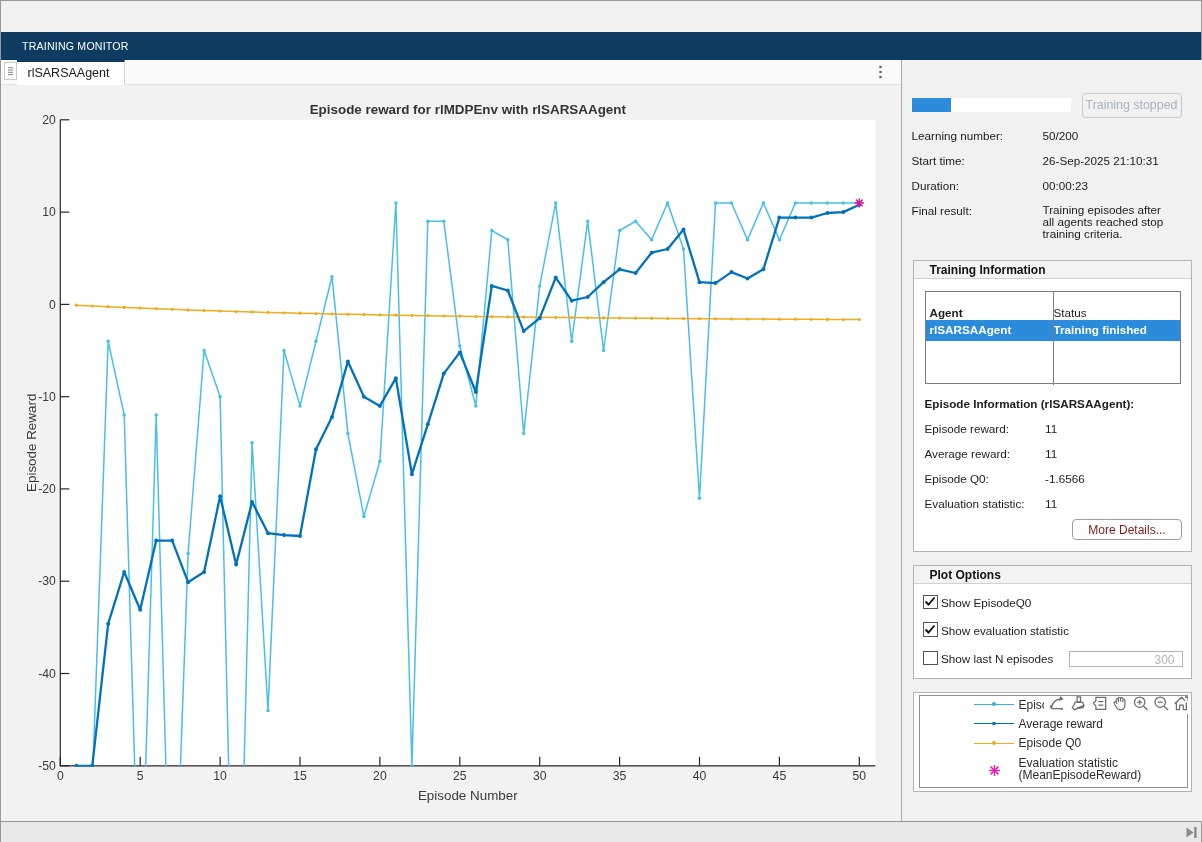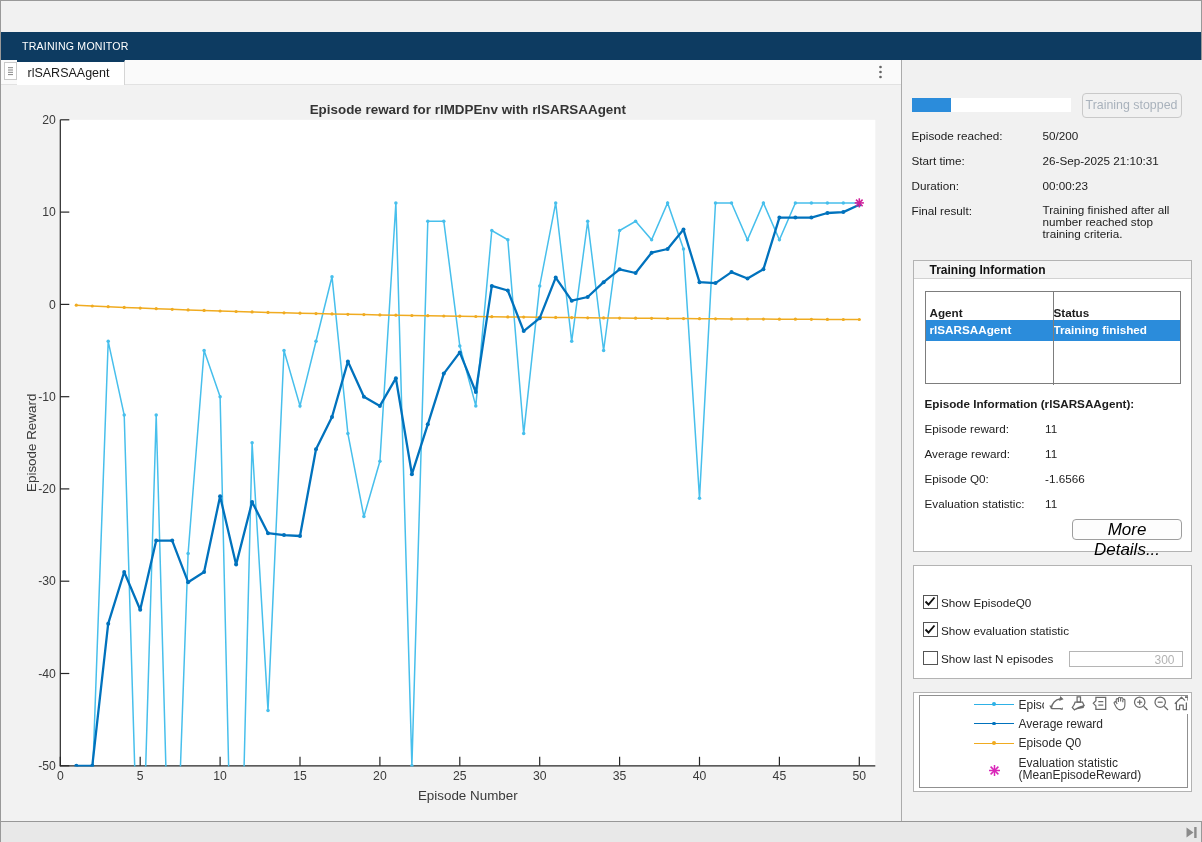--- a/index.html
+++ b/index.html
@@ -31,21 +31,21 @@
 .lbl { position:absolute; font-size:11.7px; color:#1c1c1c; }
 .box { position:absolute; left:10.5px; width:279px; background:#fff; border:1px solid #b3b3b3; }
 .boxhead { position:absolute; left:0; top:0; width:100%; height:18px; background:#f3f3f3; border-bottom:1px solid #d2d2d2; }
 .boxhead b { position:absolute; left:16px; top:2px; font-size:12px; color:#111; }
 
 #agtbl { position:absolute; left:11px; top:30.5px; width:256.5px; height:92.5px; border:1px solid #7d7d7d; background:#fff; }
 #agtbl .hdr { position:absolute; left:0; top:8px; width:100%; height:27.5px; border-bottom:1px solid #7d7d7d; }
 #agtbl .blue { position:absolute; left:0; top:27.5px; width:100%; height:21.5px; background:#2b8cdb; color:#fff; }
 #agtbl .col2 { position:absolute; left:128px; }
 #colsep { position:absolute; left:127.5px; top:0; width:1px; height:92.5px; background:#7d7d7d; }
-.btn { position:absolute; border:1px solid #9e9e9e; border-radius:4px; background:#fdfdfd; color:#000000; font-size:17px; text-align:center;font-style:italic; }
+.btn { position:absolute; border:1px solid #9e9e9e; border-radius:4px; background:#fdfdfd; color:#7f1d1d; font-size:12px; text-align:center; }
 
 .cb { position:absolute; left:9.5px; width:14.5px; height:14.5px; background:#fff; border:1.4px solid #555; }
 .cb svg { position:absolute; left:0.2px; top:0.6px; }
 
 #legend { position:absolute; left:5px; top:2.8px; width:269px; height:92.5px; border:1px solid #909090; background:#fff; }
 .lgline { position:absolute; width:40px; height:0; border-top-style:solid; border-top-width:1.6px; left:54.8px; }
 .lgdot { position:absolute; left:18.2px; top:-2.6px; width:3.8px; height:3.8px; border-radius:50%; }
 .lgtxt { position:absolute; left:99px; font-size:12px; color:#2b2b2b; }
 
 #statusbar { left:0; top:819.5px; width:1200px; height:21.5px; background:#e8e8e8; border-top:1px solid #979797; }
@@ -297,57 +297,60 @@
 <text x="36" y="442.3" text-anchor="middle" font-size="13.4px" transform="rotate(-90 36 442.3)">Episode Reward</text>
 <text x="467.8" y="113.5" text-anchor="middle" font-size="13.4px" font-weight="bold" fill="#343434">Episode reward for rlMDPEnv with rlSARSAAgent</text>
 </g>
 </svg></div>
  <div class="abs" id="divider"></div>
  <div class="abs" id="panel">
    <div class="abs" id="ptrack">
         <div class="abs" id="pfill"></div>
       </div>
    <div class="abs" id="stopbtn">Training stopped</div>
-   <span class="lbl" style="left:9.5px;top:69.5px">Episode reached:</span>
+   <span class="lbl" style="left:9.5px;top:69.5px">Learning number:</span>
       <span class="lbl" style="left:140.5px;top:69.5px">50/200</span>
    <span class="lbl" style="left:9.5px;top:94.6px">Start time:</span>
       <span class="lbl" style="left:140.5px;top:94.6px">26-Sep-2025 21:10:31</span>
    <span class="lbl" style="left:9.5px;top:119.7px">Duration:</span>
       <span class="lbl" style="left:140.5px;top:119.7px">00:00:23</span>
    <span class="lbl" style="left:9.5px;top:144.8px">Final result:</span>
-      <span class="lbl" style="left:140.5px;top:144.8px;width:130px;line-height:12.05px">Training finished after all number reached stop training criteria.</span>
+      <span class="lbl" style="left:140.5px;top:144.8px;width:130px;line-height:12.05px">Training episodes after all agents reached stop training criteria.</span>
 
    <div class="box" style="top:200px;height:292px">
      <div class="boxhead">
           <b>Training Information</b>
         </div>
      <div id="agtbl">
         <div class="hdr">
             <span class="lbl" style="left:4px;top:6px;font-weight:bold">Agent</span>
-            <span class="lbl col2" style="top:6px;font-weight:bold">Status</span>
+            <span class="lbl col2" style="top:6px;font-weight:normal">Status</span>
           </div>
         <div class="blue">
             <span class="lbl" style="left:4px;top:3px;color:#fff;font-weight:bold">rlSARSAAgent</span>
             <span class="lbl col2" style="top:3px;color:#fff;font-weight:bold">Training finished</span>
           </div>
         <div id="colsep"></div>
      </div>
      <span class="lbl" style="left:11px;top:136px;font-weight:bold">Episode Information (rlSARSAAgent):</span>
      <span class="lbl" style="left:11px;top:161.3px">Episode reward:</span>
         <span class="lbl" style="left:131.5px;top:161.3px">11</span>
      <span class="lbl" style="left:11px;top:186.4px">Average reward:</span>
         <span class="lbl" style="left:131.5px;top:186.4px">11</span>
      <span class="lbl" style="left:11px;top:211.5px">Episode Q0:</span>
         <span class="lbl" style="left:131.5px;top:211.5px">-1.6566</span>
      <span class="lbl" style="left:11px;top:236.6px">Evaluation statistic:</span>
         <span class="lbl" style="left:131.5px;top:236.6px">11</span>
      <div class="btn" style="left:158.5px;top:258px;width:110px;height:21.5px;line-height:20px">More Details...</div>
    </div>
 
    <div class="box" style="top:505.5px;height:114px">
+     <div class="boxhead">
+          <b>Plot Options</b>
+        </div>
      <div class="cb" style="top:28.8px">
           <svg width="12" height="11" viewBox="0 0 12 11">
             <polyline points="1.5,5.5 4.5,8.5 10.5,1.5" fill="none" stroke="#111" stroke-width="1.9"></polyline>
           </svg>
         </div>
      <span class="lbl" style="left:27.5px;top:30.3px">Show EpisodeQ0</span>
      <div class="cb" style="top:56.2px">
           <svg width="12" height="11" viewBox="0 0 12 11">
             <polyline points="1.5,5.5 4.5,8.5 10.5,1.5" fill="none" stroke="#111" stroke-width="1.9"></polyline>
           </svg>

